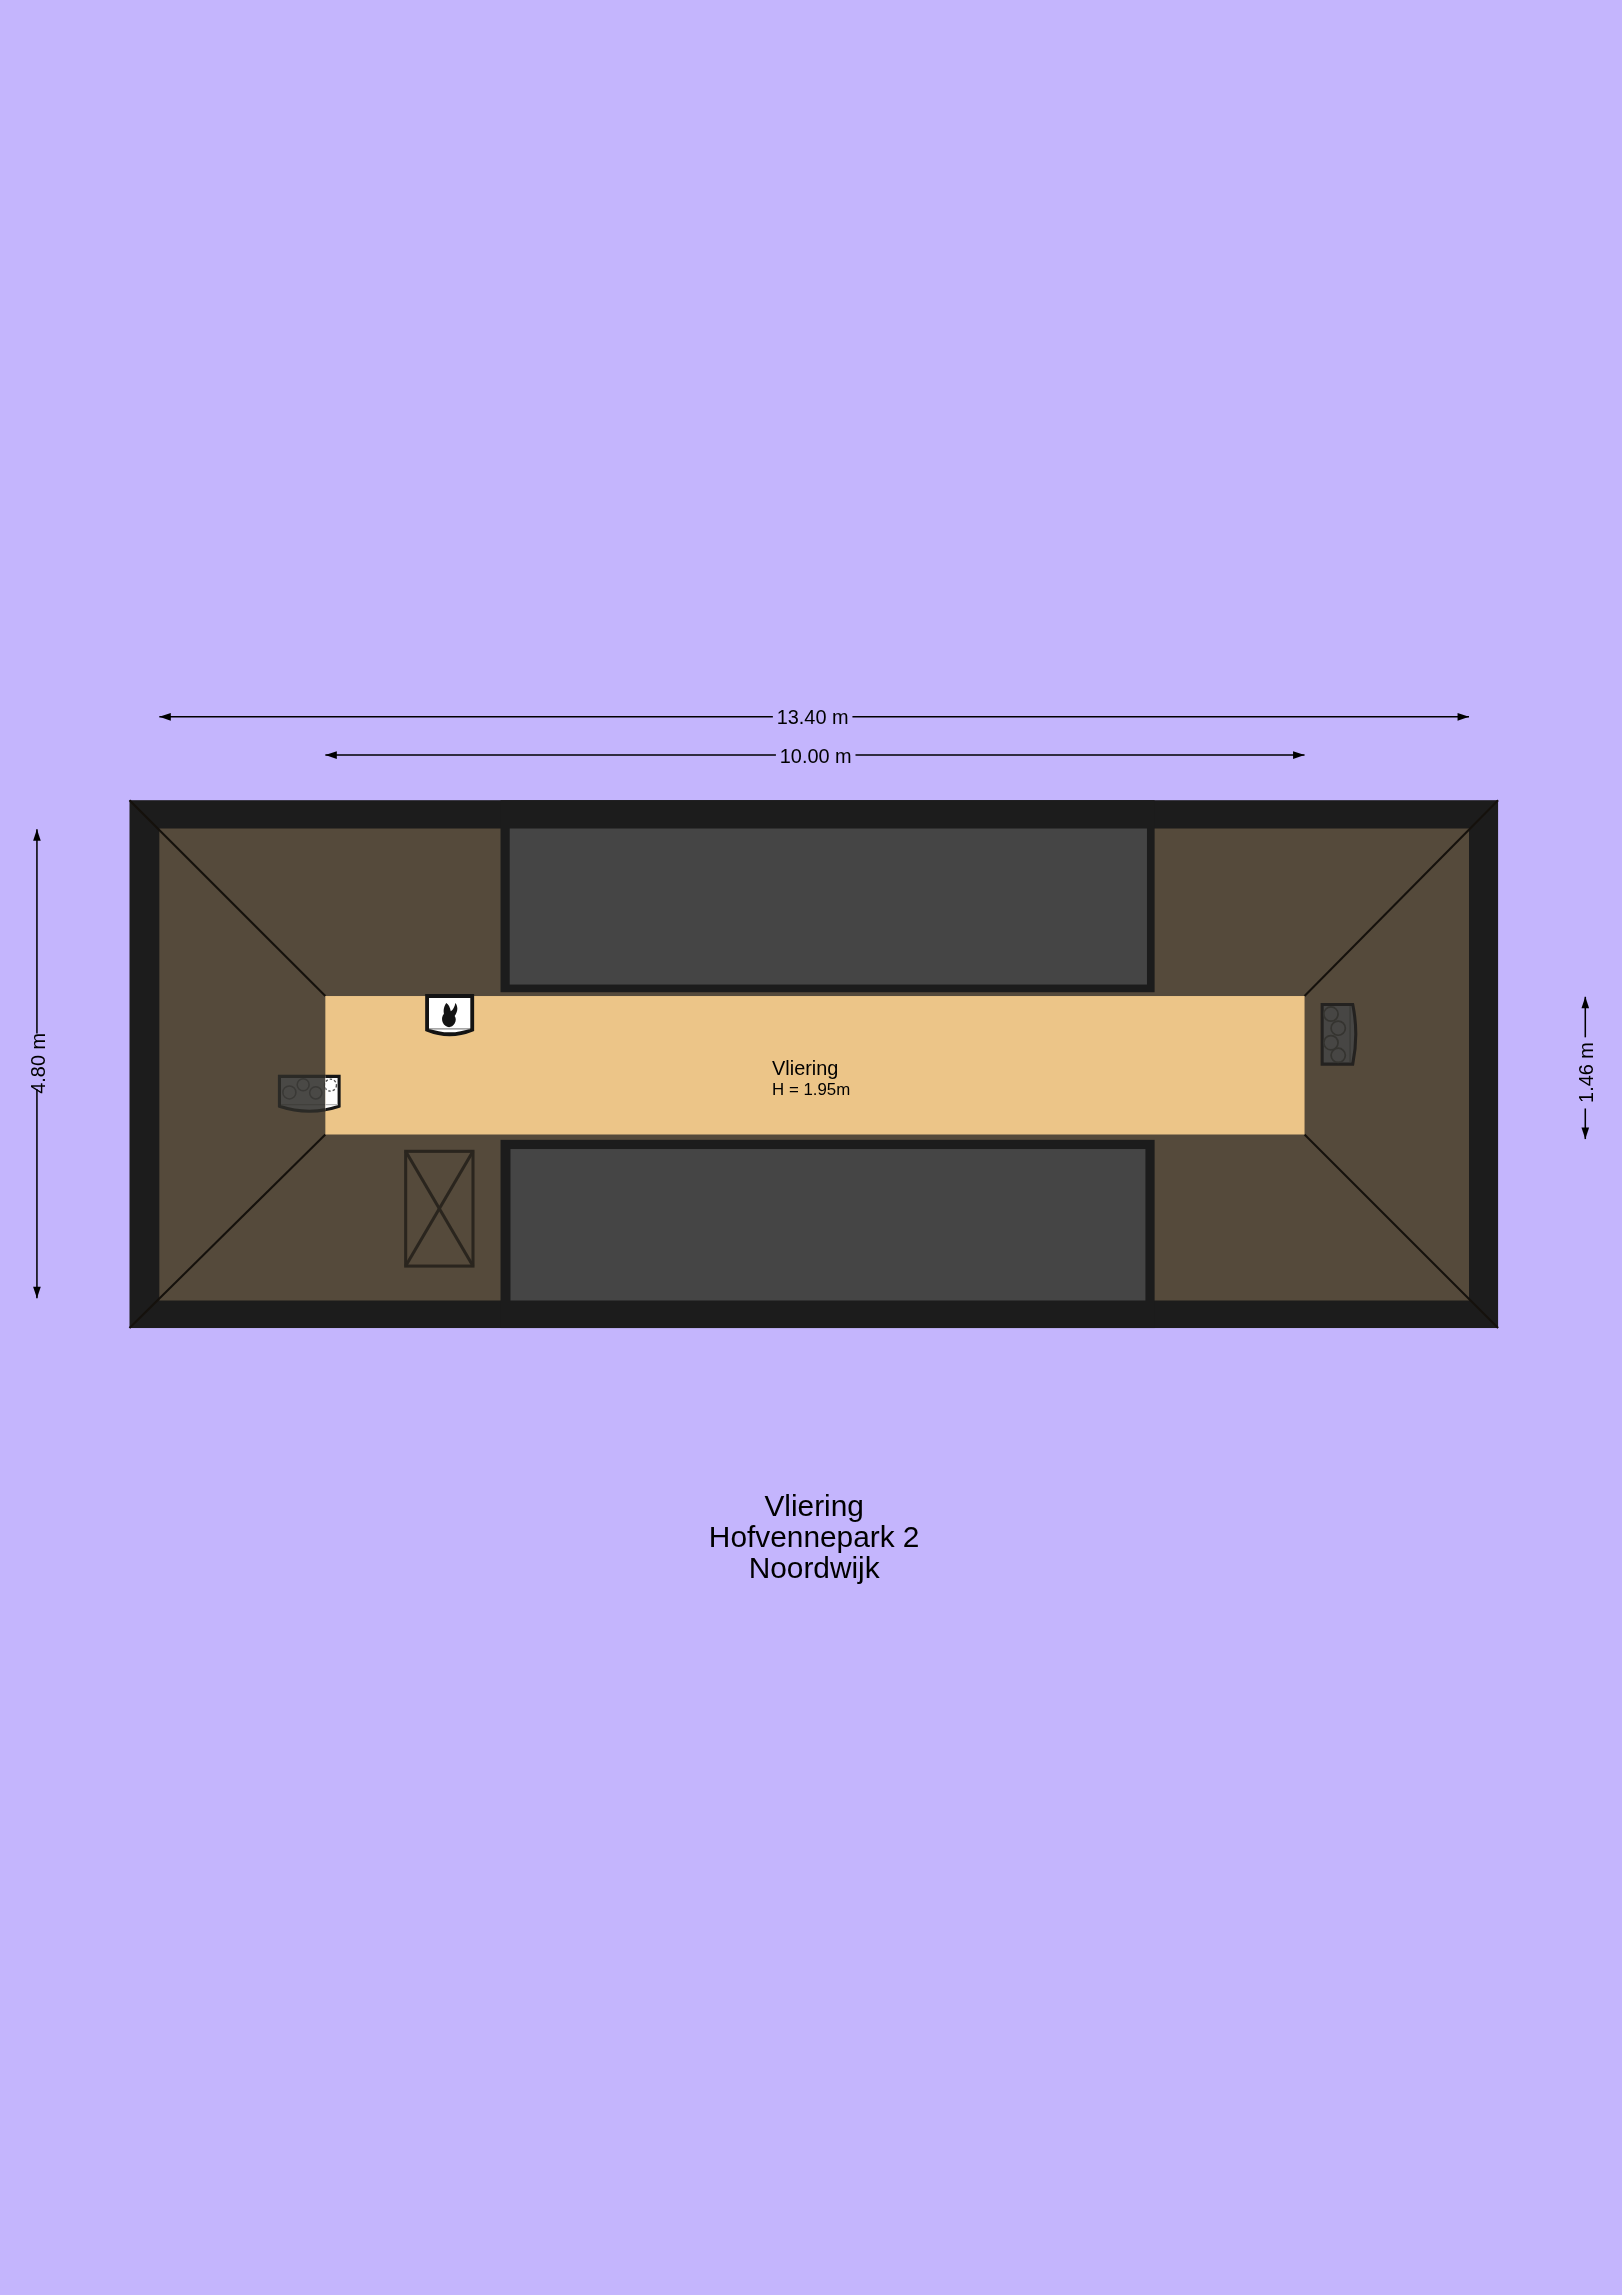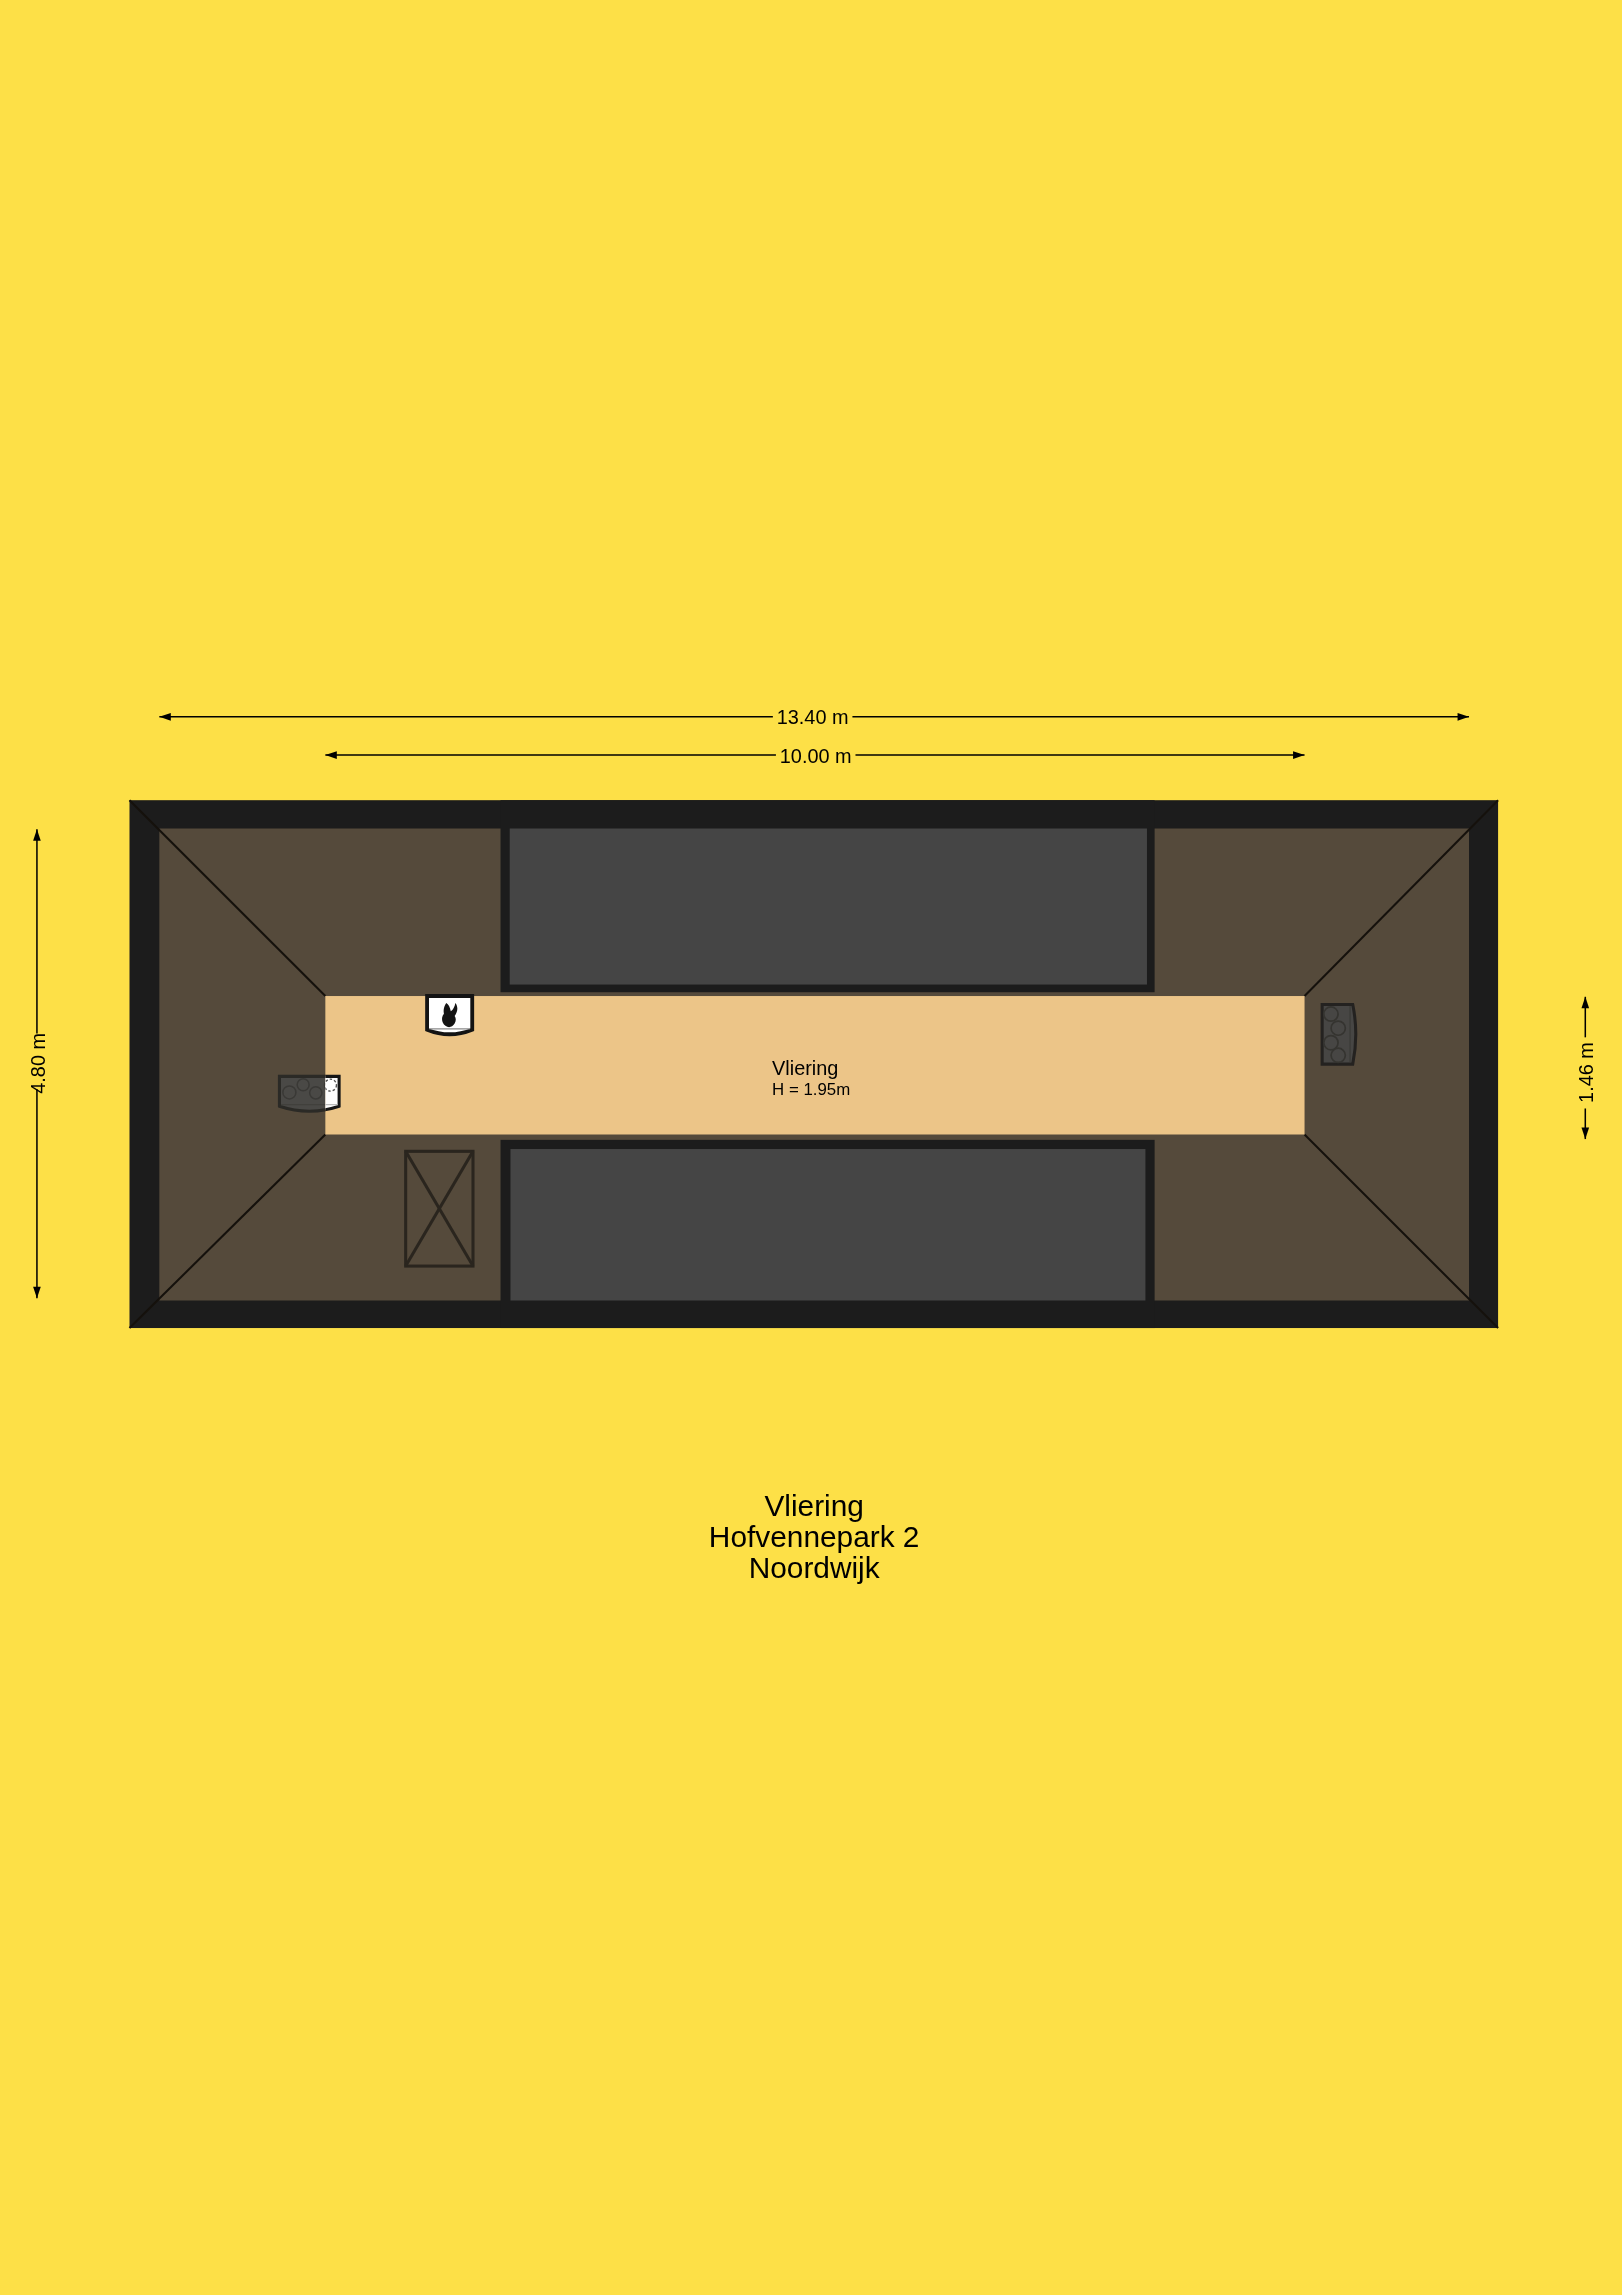--- a/index.html
+++ b/index.html
@@ -1,16 +1,16 @@
 <!DOCTYPE html>
 <html style="font-size:12.2px"><head>
 <meta charset="utf-8">
 <style>
   html,body{margin:0;padding:0;background:#ffffff;}
-  #page{position:relative;width:1623px;height:2295px;background:#fde047;overflow:hidden;
+  #page{position:relative;width:1623px;height:2295px;background:#c4b5fd;overflow:hidden;
         font-family:"Liberation Sans", sans-serif;}
   svg{position:absolute;left:0;top:0;}
   text{font-family:"Liberation Sans", sans-serif;fill:#000000;}
 </style>
 </head>
 <body>
 <div id="page">
 <svg width="1623" height="2295" viewBox="0 0 2121 3000">
 
   <g>

